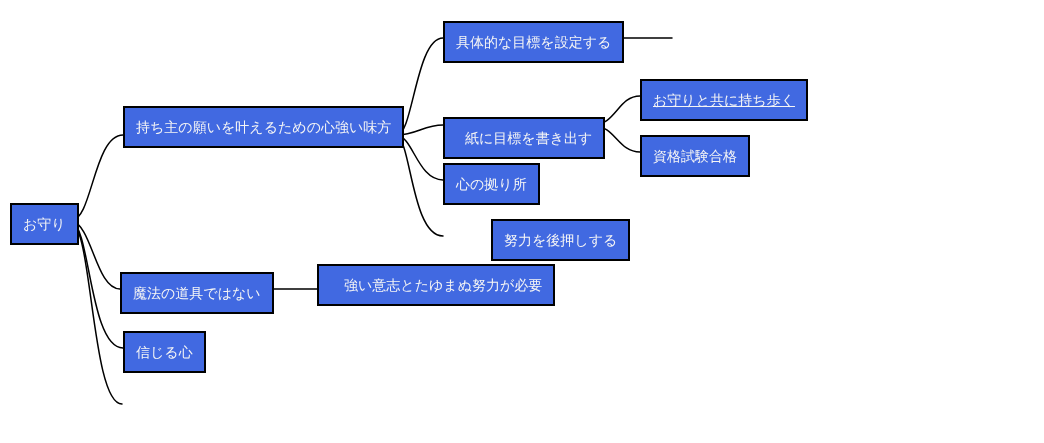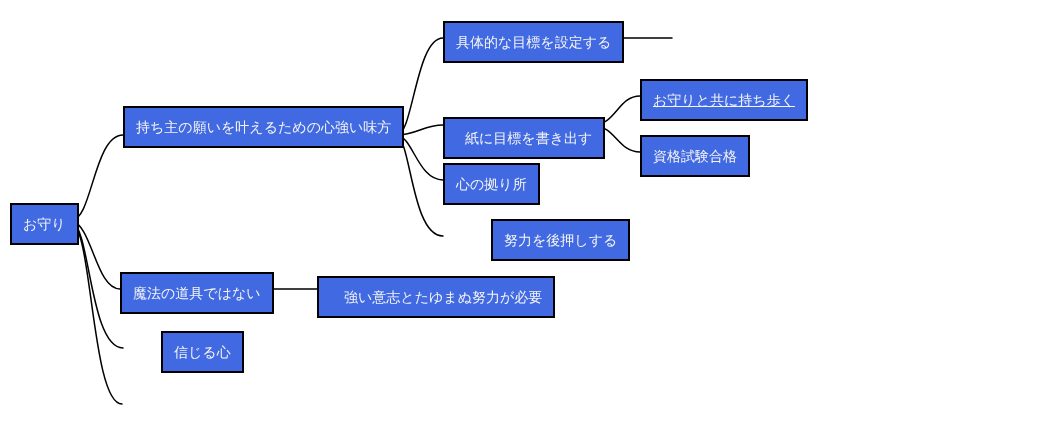--- a/index.html
+++ b/index.html
@@ -75,18 +75,18 @@
   <div class="node" style="left:640px; top:79px;text-decoration:underline;">お守りと共に持ち歩く</div>
 
   <div class="node" style="left:640px; top:135px;">資格試験合格</div>
 
   <div class="node" style="left:443px; top:163px;text-align:center;">心の拠り所</div>
 
   <div class="node" style="left:443px; top:219px;margin-left:48px;">努力を後押しする</div>
 
   <div class="node" style="left:120px; top:272px;">魔法の道具ではない</div>
 
-  <div class="node" style="left:317px; top:276px;padding-left:25px;">強い意志とたゆまぬ努力が必要</div>
+  <div class="node" style="left:317px; top:264px;padding-left:25px;">強い意志とたゆまぬ努力が必要</div>
 
-  <div class="node" style="left:123px; top:331px;margin-left:38px;">信じる心</div>
+  <div class="node" style="left:123px; top:331px;">信じる心</div>
 
 
 </div>
 
 </body></html>

